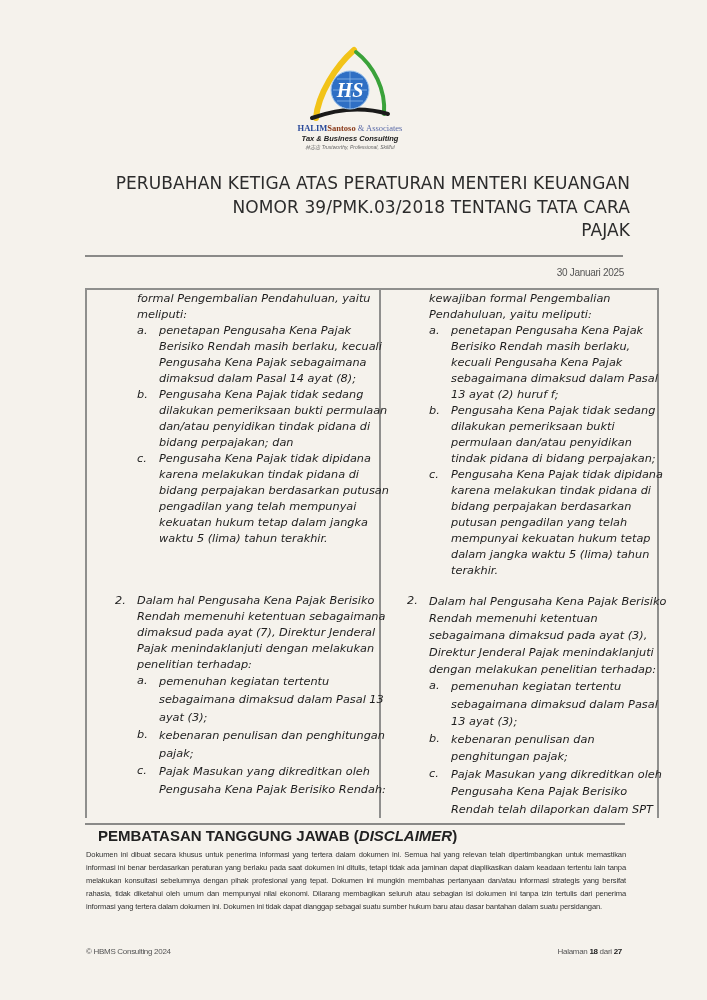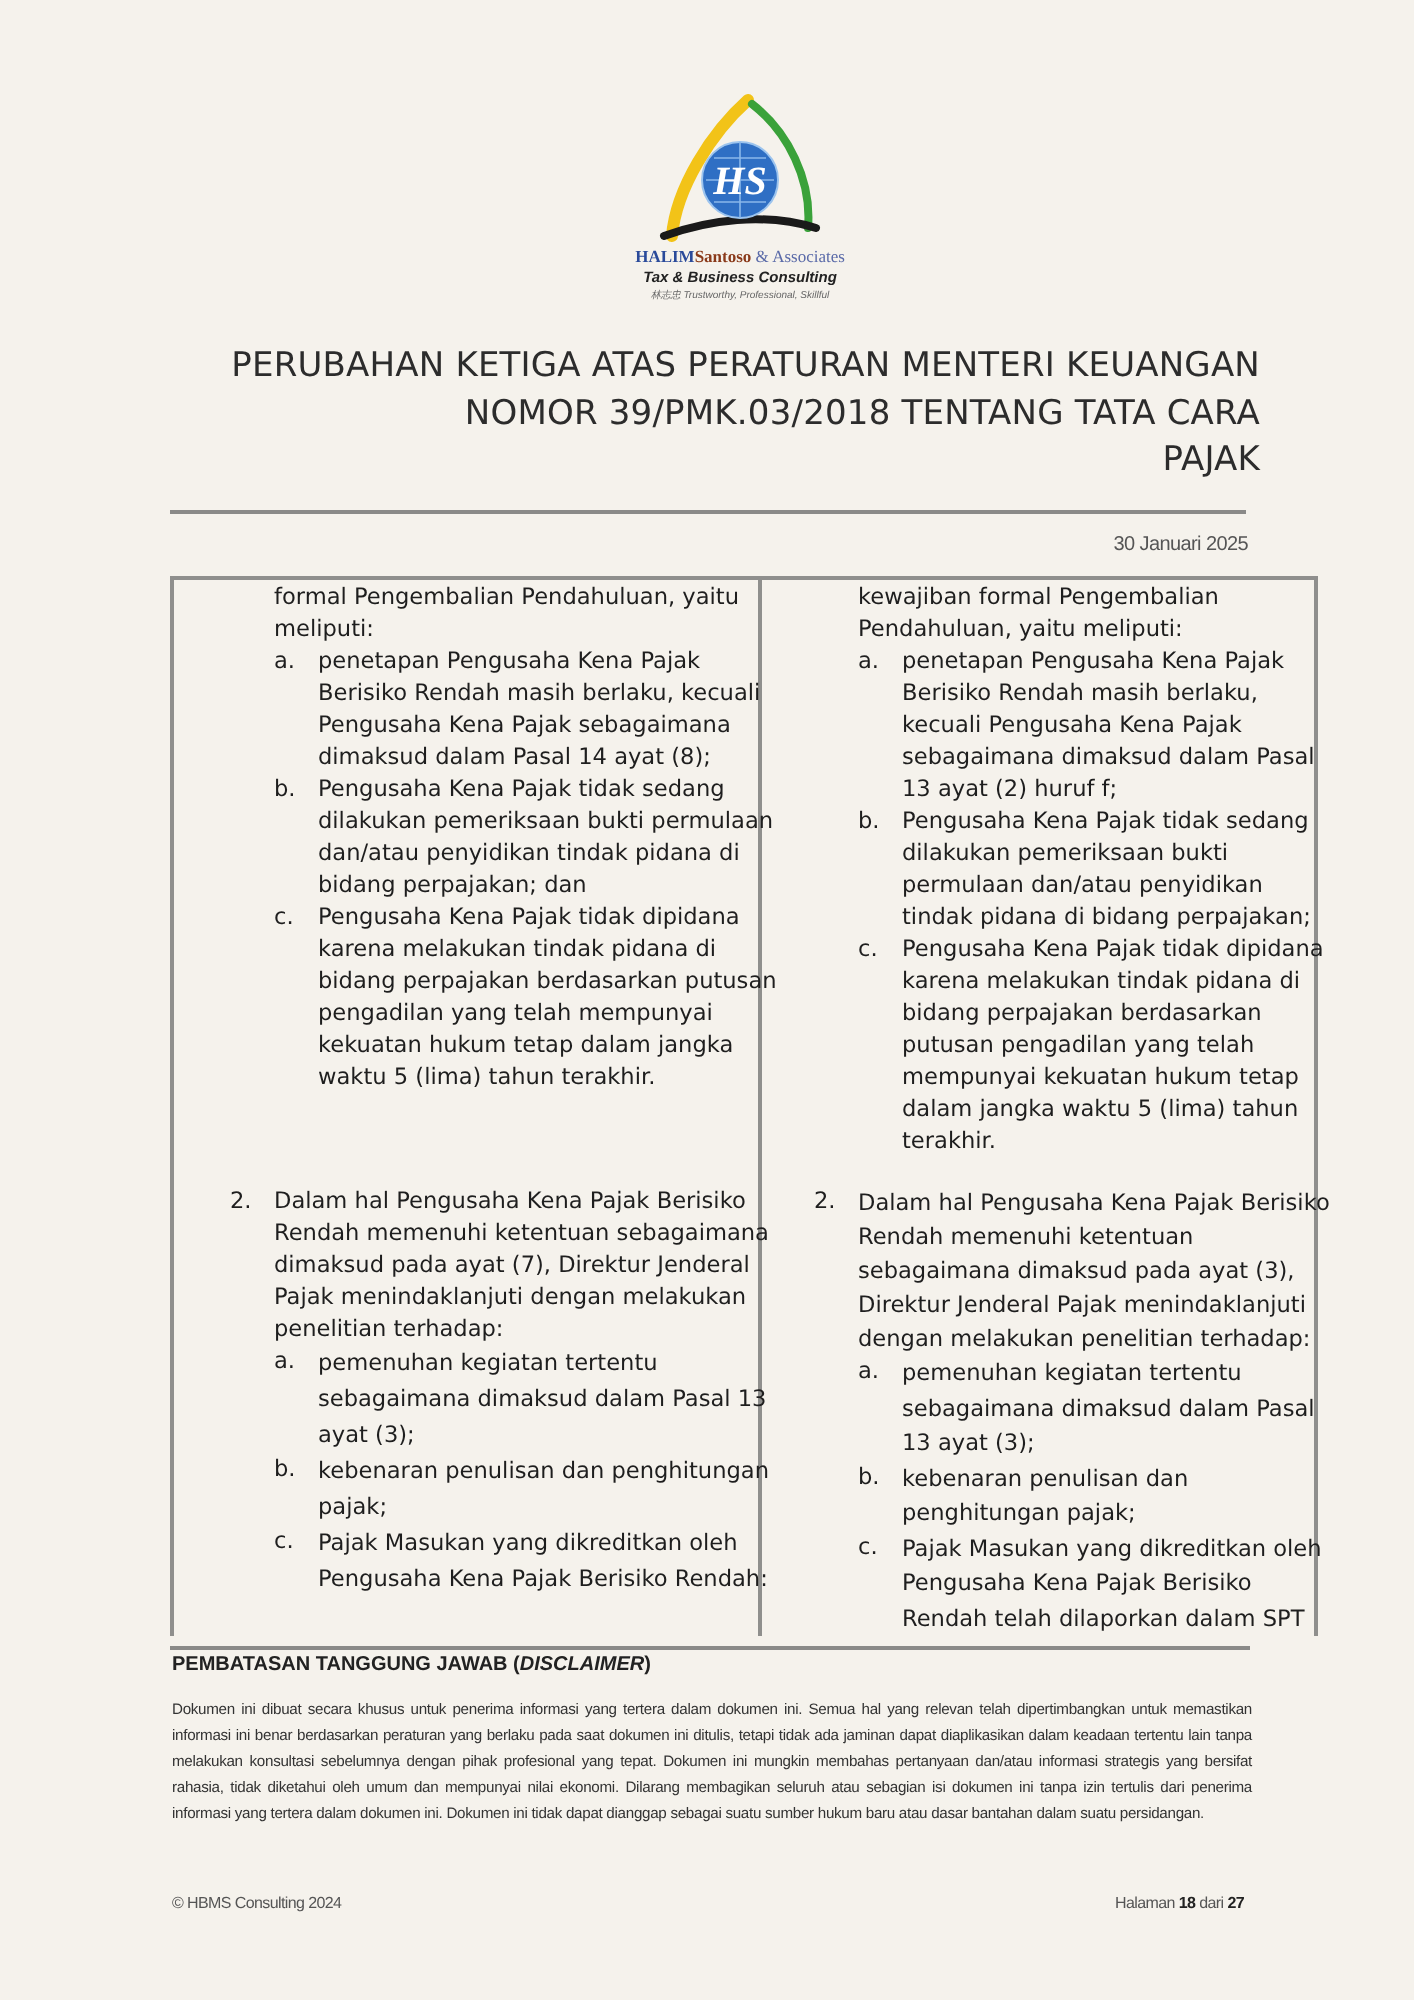--- a/index.html
+++ b/index.html
@@ -4,21 +4,21 @@
 <style>
   html, body { margin: 0; padding: 0; }
   body {
     width: 707px; height: 1000px;
     background: #f5f2ec;
     position: relative;
     overflow: hidden;
     font-family: "Liberation Sans", sans-serif;
     color: #1e1e1e;
   }
-  .logo { position: absolute; left: 300px; top: 44px; width: 140px; height: 108px; }
+  .logo { position: absolute; left: 280px; top: 44px; width: 140px; height: 108px; }
   .logo svg { position: absolute; left: 28px; top: 0; }
   .logo-name { position: absolute; left: 0; top: 79px; width: 140px; text-align: center;
     font-family: "Liberation Serif", serif; font-size: 8.5px; color: #2a4a9a; white-space: nowrap; }
   .logo-name .b { font-weight: bold; }
   .logo-name .s { color: #8a3a1a; font-weight: bold; }
   .logo-name .r { color: #5a6aa8; }
   .logo-tag { position: absolute; left: 0; top: 90px; width: 140px; text-align: center;
     font-size: 7.5px; font-style: italic; font-weight: bold; color: #222; }
   .logo-sub { position: absolute; left: 0; top: 100px; width: 140px; text-align: center;
     font-size: 5px; font-style: italic; color: #666; white-space: nowrap; }
@@ -29,30 +29,30 @@
     font-size: 17px; line-height: 23.5px; color: #2c2c2c; letter-spacing: 0.1px;
   }
   .title-rule { position: absolute; left: 85px; top: 255px; width: 538px; height: 2px; background: #8a8a88; }
   .date { position: absolute; right: 83px; top: 267px; font-size: 10px; color: #555; letter-spacing: -0.3px; }
 
   .table {
     position: absolute; left: 85px; top: 288px; width: 574px; height: 530px;
     border: 2px solid #8f8f8d; border-bottom: none; box-sizing: border-box;
   }
   .col { position: absolute; top: 0; bottom: 0; box-sizing: border-box;
-    font-family: "DejaVu Sans", sans-serif; font-size: 11.3px; line-height: 16px; color: #1e1e1e; }
+    font-family: "DejaVu Sans", sans-serif; font-size: 11.3px; line-height: 16px; color: #1e1e1e; font-style: italic; }
   .col.left { left: 0; width: 294px; border-right: 2px solid #8f8f8d; }
   .col.right { left: 294px; width: 320px; }
   .blk { position: absolute; }
   .row { position: relative; white-space: nowrap; }
   .mk { position: absolute; left: 0; }
   .tx { display: block; }
 
   .disc-rule { position: absolute; left: 85px; top: 823px; width: 540px; height: 2px; background: #8a8a88; }
-  .disc-title { position: absolute; left: 86px; top: 827px; font-size: 10px; font-weight: bold; color: #222; }
+  .disc-title { position: absolute; left: 98px; top: 827px; font-size: 15px; font-weight: bold; color: #222; }
   .disc-title i { font-style: italic; }
   .disc-body { position: absolute; left: 86px; top: 848px; width: 540px;
     font-size: 7.6px; line-height: 13px; color: #333; text-align: justify; letter-spacing: -0.15px; }
   .footer-left { position: absolute; left: 86px; top: 947px; font-size: 8px; color: #555; letter-spacing: -0.3px; }
   .footer-right { position: absolute; right: 85px; top: 947px; font-size: 8px; color: #555; letter-spacing: -0.3px; }
   .footer-right b { color: #222; }
 </style>
 </head>
 <body>
 

